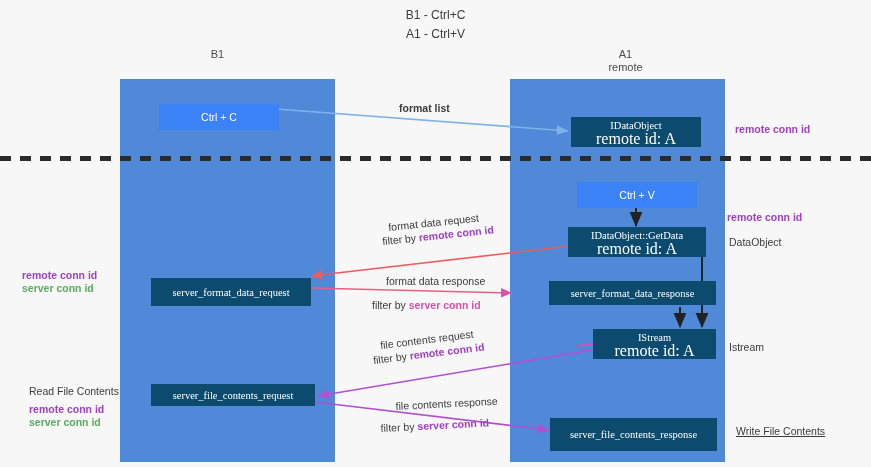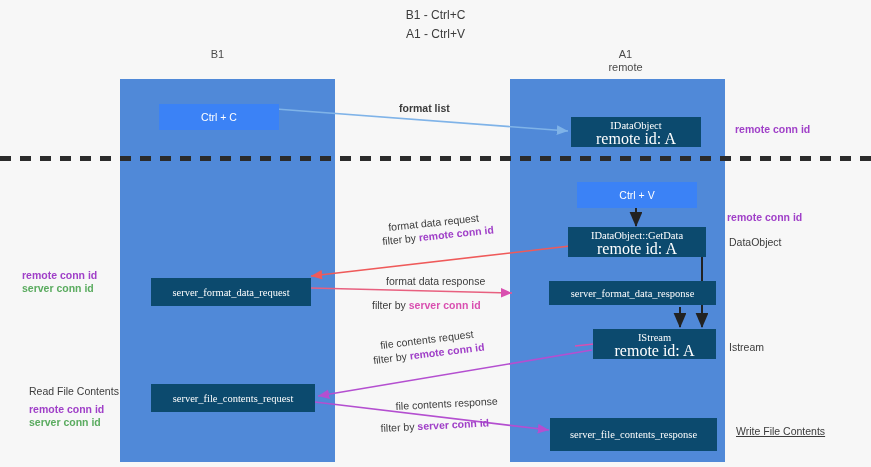--- a/index.html
+++ b/index.html
@@ -142,21 +142,21 @@
 
   <div class="node orange" style="left:513px;top:281px;width:167px;height:24px;margin-left:36px;">
     <span>server_format_data_response</span>
   </div>
 
   <div class="node orange" style="left:593px;top:329px;width:123px;height:30px;">
     <span>IStream</span>
     <span class="l2">remote id: A</span>
   </div>
 
-  <div class="node orange" style="left:151px;top:384px;width:164px;height:28px;">
+  <div class="node orange" style="left:151px;top:384px;width:164px;height:22px;">
     <span>server_file_contents_request</span>
   </div>
 
   <div class="node orange" style="left:550px;top:418px;width:167px;height:33px;">
     <span>server_file_contents_response</span>
   </div>
 
   <div class="dashed"></div>
 
   <div class="lbl" style="left:399px;top:102px;font-weight:bold;">format list</div>

